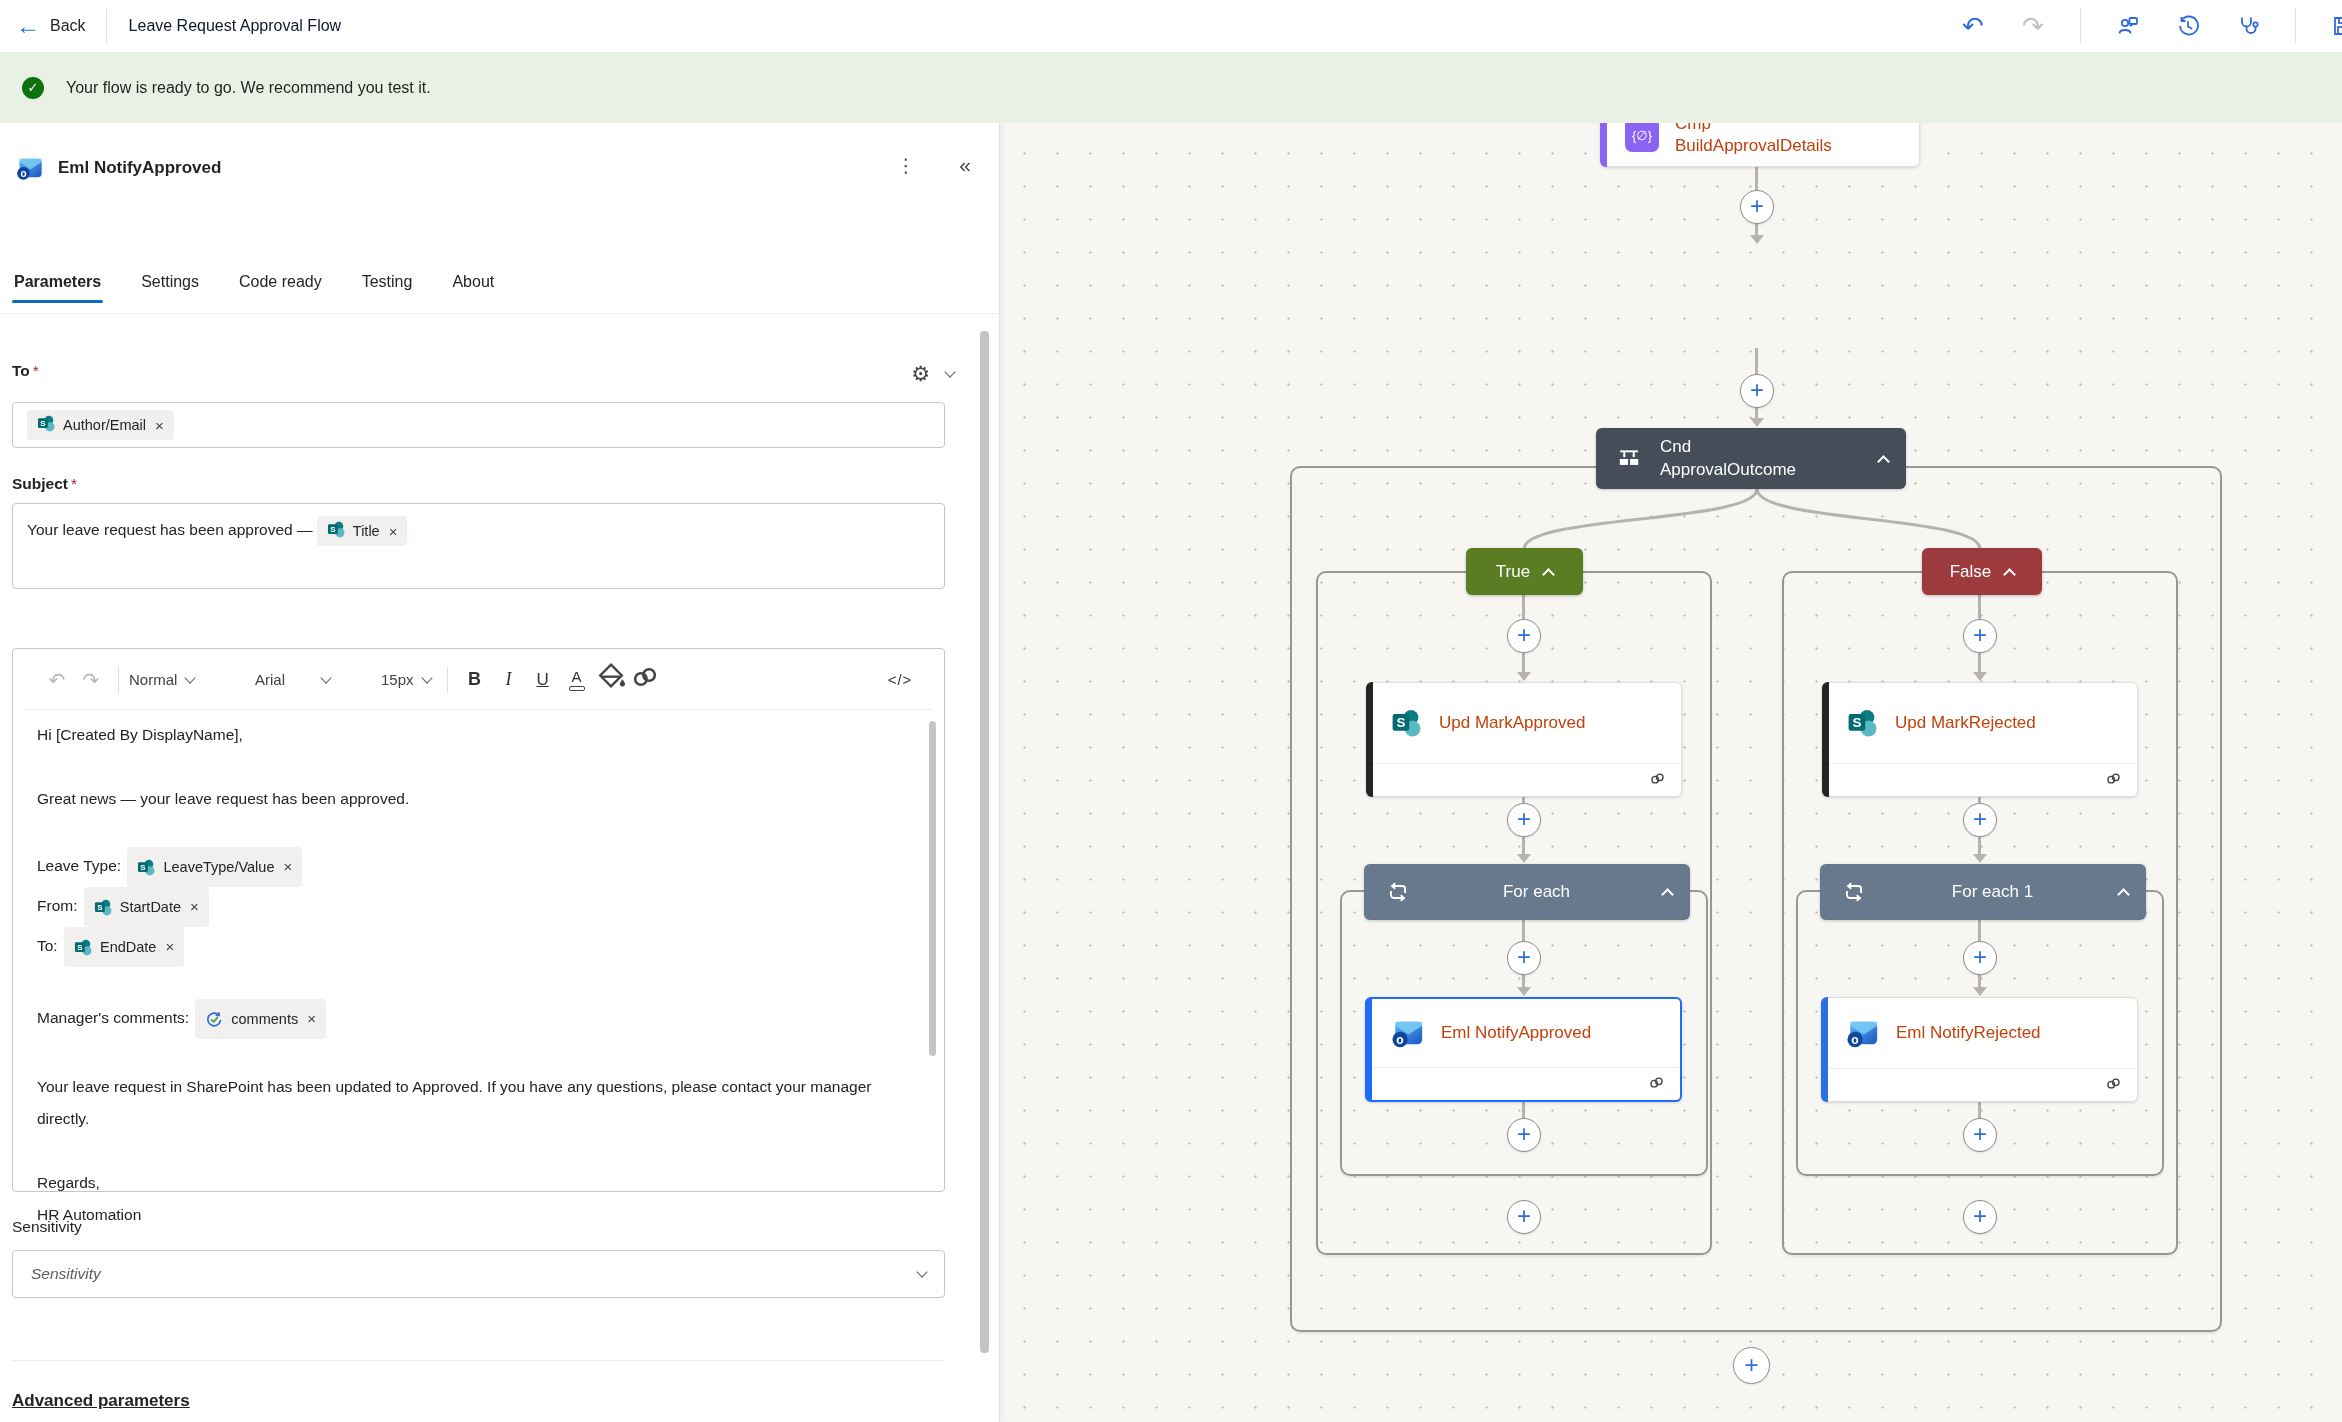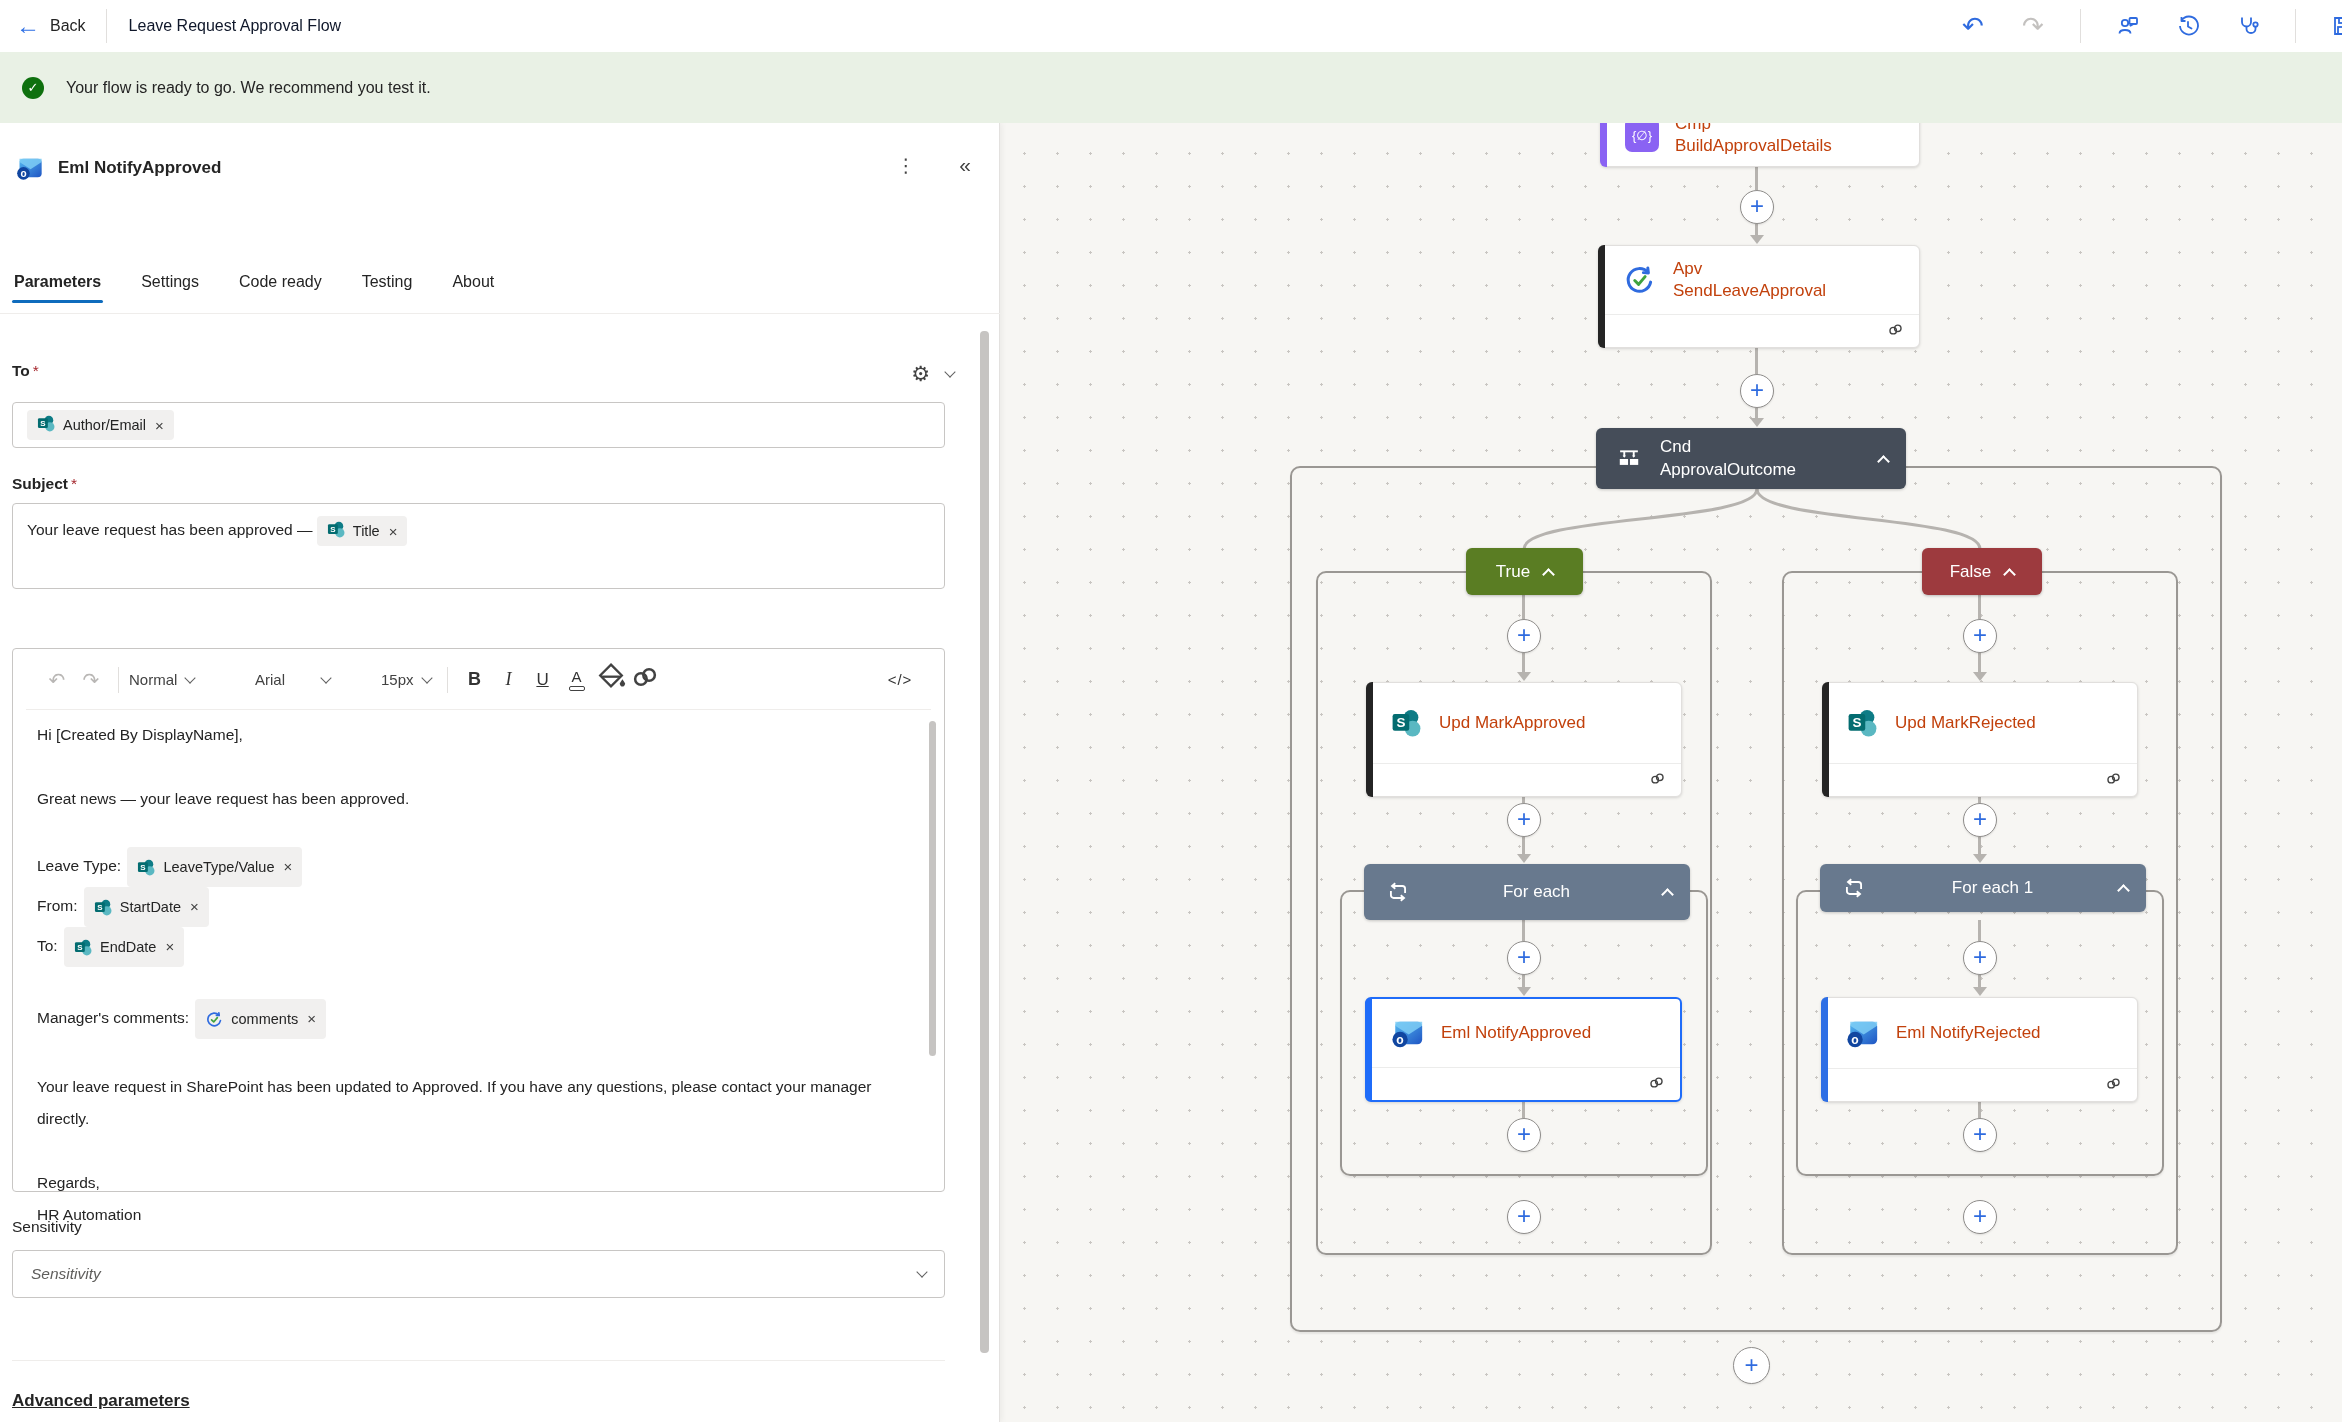--- a/index.html
+++ b/index.html
@@ -147,40 +147,20 @@
       <div class="accent" style="background:#8a63f3;"></div>
       <div class="node-head">
         <div class="icon-sq" style="background:#8a63f3;">{∅}</div>
         <div class="node-label">
             <div>Cmp</div>
             <div>BuildApprovalDetails</div>
           </div>
       </div>
     </div>
 
-    <div class="node" style="left:598px;top:122px;width:322px;height:103px;">
-      <div class="accent" style="background:#242424;"></div>
-      <div class="node-head">
-        <span style="width:34px;height:34px;"><svg viewBox="0 0 24 24" fill="none">
-              <path d="M19.5 13.5 A8 8 0 1 1 17.5 6.5" stroke="#2f6bdf" stroke-width="2.1" stroke-linecap="round"></path>
-              <path d="M17.5 3.5 L17.9 7 L14.4 6.8" stroke="#2f6bdf" stroke-width="2.1" fill="none" stroke-linecap="round" stroke-linejoin="round"></path>
-              <path d="M8.3 12.4 L11 15.1 L15.6 9.6" stroke="#3fa33f" stroke-width="2.1" stroke-linecap="round" stroke-linejoin="round"></path>
-            </svg></span>
-        <div class="node-label">
-            <div>Apv</div>
-            <div>SendLeaveApproval</div>
-          </div>
-      </div>
-      <div class="node-foot">
-          <span class="link-ind"><svg viewBox="0 0 20 20" fill="none" stroke="#424242" stroke-width="1.5">
-              <circle cx="7.6" cy="11.2" r="3.4"></circle>
-              <circle cx="12.4" cy="8.8" r="3.4"></circle>
-            </svg></span>
-        </div>
-    </div>
 
     <div class="hdr-node" style="left:596px;top:305px;width:310px;height:61px;background:#454d59;padding:0 18px 0 20px;gap:18px;">
       <span style="width:26px;height:26px;"><svg viewBox="0 0 22 22" fill="none" stroke="#fff" stroke-width="1.6">
             <path d="M3.5 4.5 H18.5"></path>
             <path d="M7 4.5 V9"></path>
             <path d="M15 4.5 V9"></path>
             <path d="M5.6 8 L7 10 L8.4 8" fill="#fff" stroke="none"></path>
             <path d="M13.6 8 L15 10 L16.4 8" fill="#fff" stroke="none"></path>
             <rect x="3.2" y="11" width="7" height="5" fill="#fff" stroke="none"></rect>
             <rect x="11.8" y="11" width="7" height="5" fill="#fff" stroke="none"></rect>
@@ -241,21 +221,21 @@
     <div class="hdr-node" style="left:364px;top:741px;width:326px;height:56px;background:#68798e;padding:0 18px 0 22px;gap:20px;">
       <span style="width:24px;height:24px;"><svg viewBox="0 0 22 22" fill="none" stroke="#fff" stroke-width="1.7">
             <path d="M6.5 5.5 H15 a2.5 2.5 0 0 1 2.5 2.5 V12"></path>
             <path d="M15.5 16.5 H7 a2.5 2.5 0 0 1 -2.5 -2.5 V10"></path>
             <path d="M8.5 3 L5.5 5.5 L8.5 8"></path>
             <path d="M13.5 14 L16.5 16.5 L13.5 19"></path>
           </svg></span>
       <div class="node-label" style="flex:1;text-align:center;">For each</div>
       <div class="chev-up"></div>
     </div>
-    <div class="hdr-node" style="left:820px;top:741px;width:326px;height:48px;background:#68798e;padding:0 18px 0 22px;gap:20px;">
+    <div class="hdr-node" style="left:820px;top:741px;width:326px;height:56px;background:#68798e;padding:0 18px 0 22px;gap:20px;">
       <span style="width:24px;height:24px;"><svg viewBox="0 0 22 22" fill="none" stroke="#fff" stroke-width="1.7">
             <path d="M6.5 5.5 H15 a2.5 2.5 0 0 1 2.5 2.5 V12"></path>
             <path d="M15.5 16.5 H7 a2.5 2.5 0 0 1 -2.5 -2.5 V10"></path>
             <path d="M8.5 3 L5.5 5.5 L8.5 8"></path>
             <path d="M13.5 14 L16.5 16.5 L13.5 19"></path>
           </svg></span>
       <div class="node-label" style="flex:1;text-align:center;">For each 1</div>
       <div class="chev-up"></div>
     </div>
 

